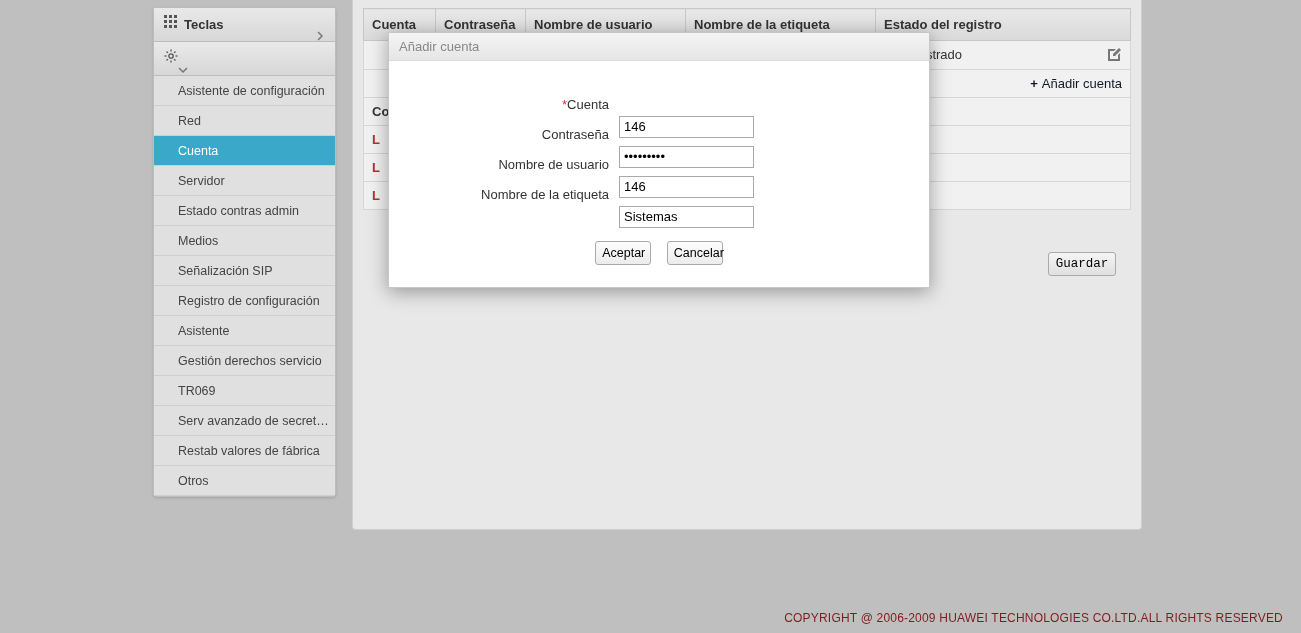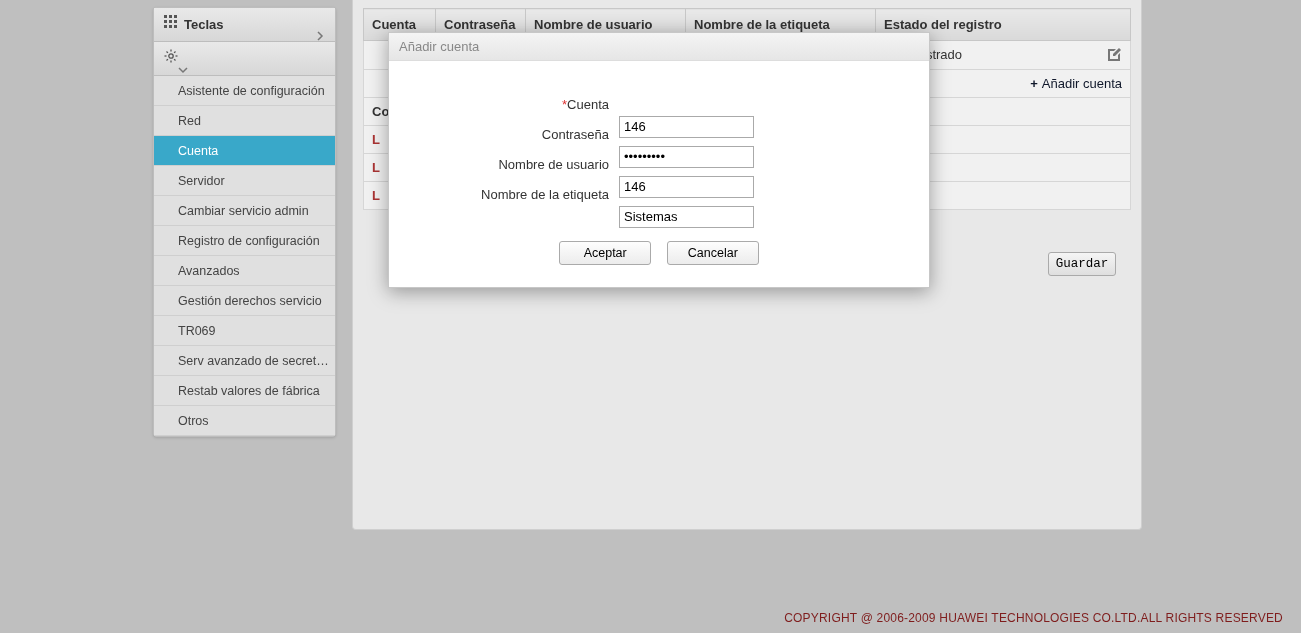--- a/index.html
+++ b/index.html
@@ -153,21 +153,21 @@
     padding: 1px 4px;
     font-size: 13px;
     border: 1px solid #aaa;
     margin-top: 45px;
   }
   .dlg-actions {
     text-align: center;
     padding: 24px 0 22px 0;
   }
   .dlg-btn {
-    width: 92px;
+    width: 56px;
     height: 24px;
     margin: 0 6px;
     background: linear-gradient(#fdfdfd,#ececec);
     border: 1px solid #aaa;
     border-radius: 3px;
     font-size: 12.5px;
     cursor: pointer;
   }
 </style>
 </head>
@@ -220,23 +220,25 @@
       <svg width="10" height="10" viewBox="0 0 10 10">
           <path d="M1 3 L5 7 L9 3" fill="none" stroke="#777" stroke-width="1.5"></path>
         </svg>
     </span>
   </div>
 
   <div class="sub"><span>Asistente de configuración</span></div>
   <div class="sub"><span>Red</span></div>
   <div class="sub active"><span>Cuenta</span></div>
   <div class="sub"><span>Servidor</span></div>
-  <div class="sub"><span>Cambiar servicio admin</span></div>
+  <div class="sub"><span>Estado contras admin</span></div>
+  <div class="sub"><span>Medios</span></div>
+  <div class="sub"><span>Señalización SIP</span></div>
   <div class="sub"><span>Registro de configuración</span></div>
-  <div class="sub"><span>Avanzados</span></div>
+  <div class="sub"><span>Asistente</span></div>
   <div class="sub"><span>Gestión derechos servicio</span></div>
   <div class="sub"><span>TR069</span></div>
   <div class="sub"><span>Serv avanzado de secretaria</span></div>
   <div class="sub"><span>Restab valores de fábrica</span></div>
   <div class="sub"><span>Otros</span></div>
 
 </div>
 
 <div class="main">
   <table class="tbl">

